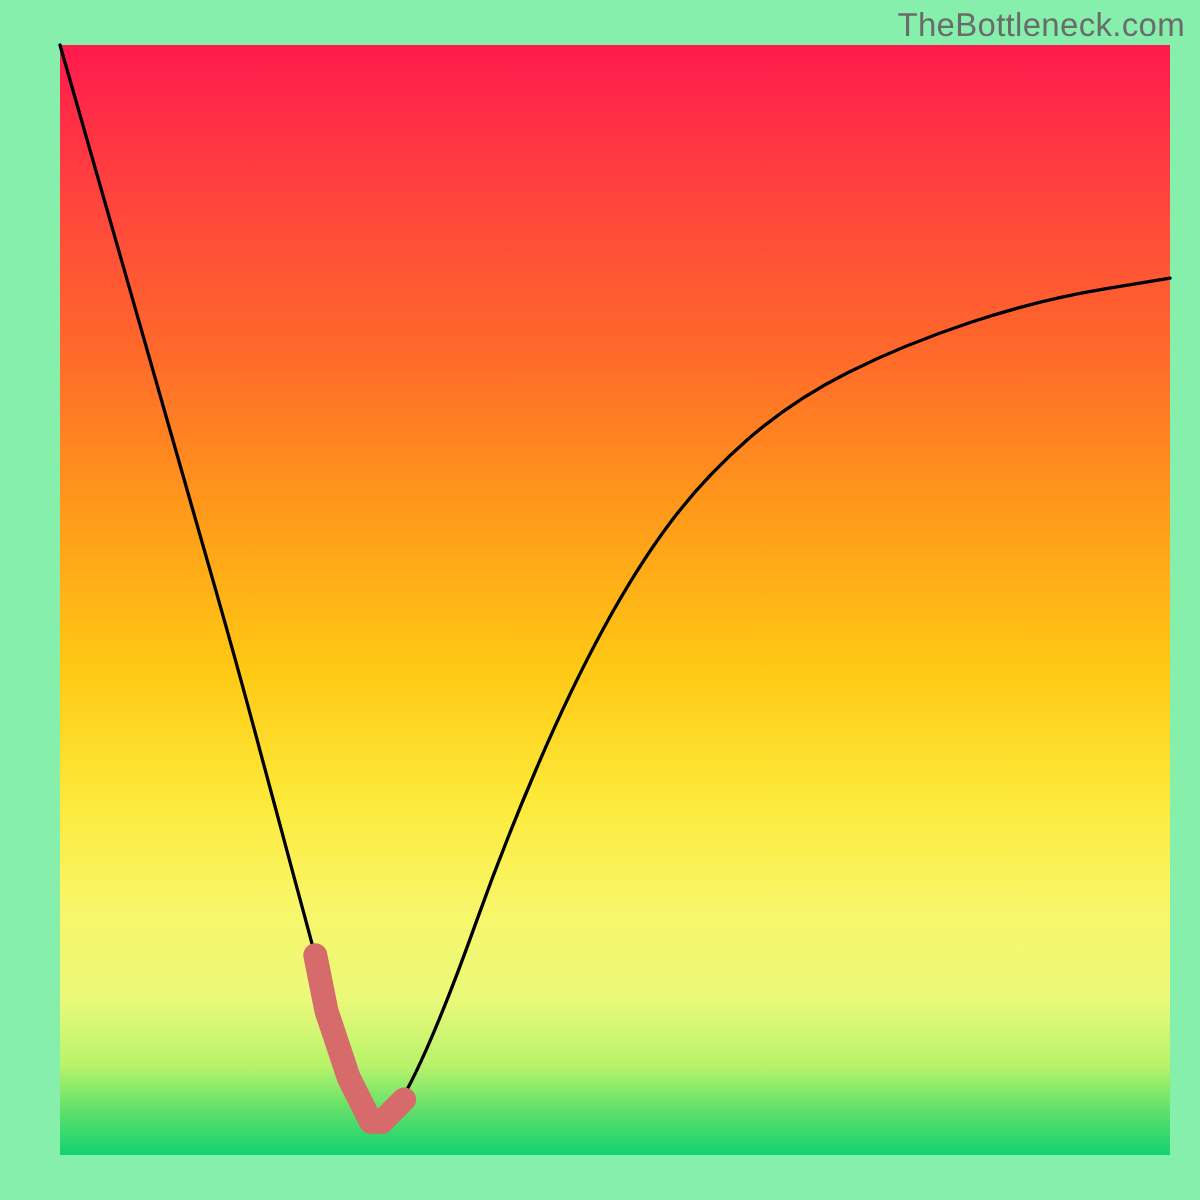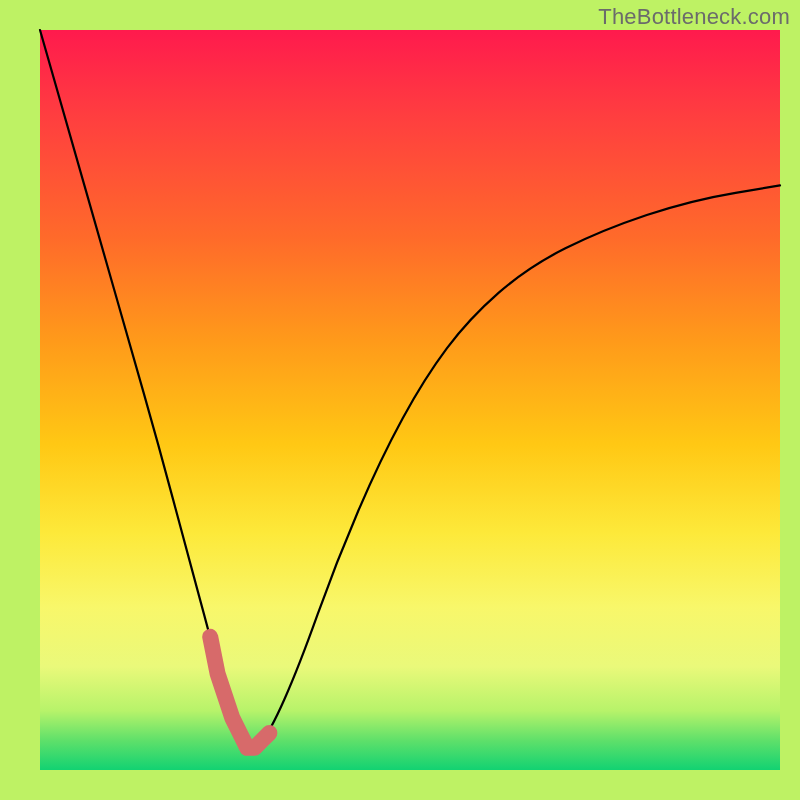--- a/index.html
+++ b/index.html
@@ -10,21 +10,21 @@
     background: #000;
     overflow: hidden;
     font-family: Arial, Helvetica, sans-serif;
   }
   .frame {
     position: absolute;
     left: 0;
     top: 0;
     width: 800px;
     height: 800px;
-    background: #bef264;
+    background: #86efac;
   }
   .plot {
     position: absolute;
     left: 40px;
     top: 30px;
     width: 740px;
     height: 740px;
     
     background: linear-gradient(to bottom,
       #ff1a4d 0%,

